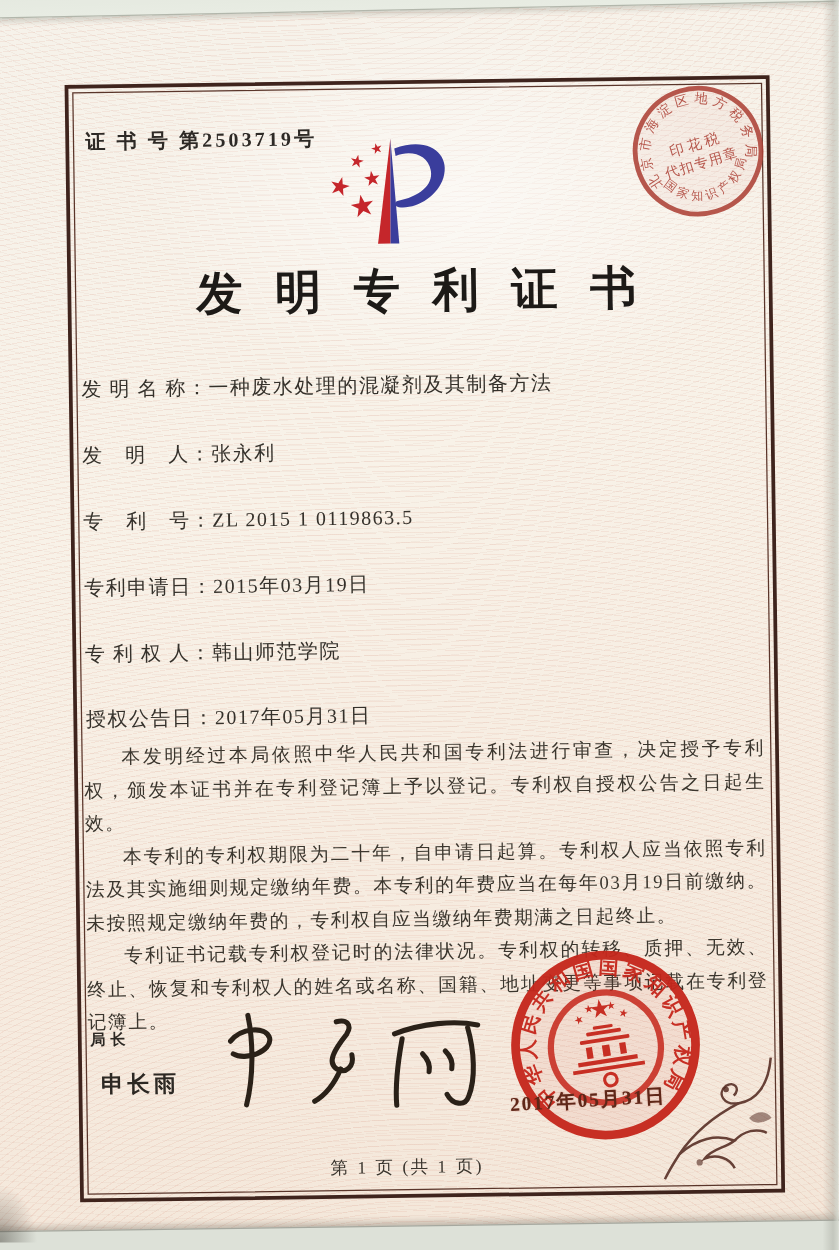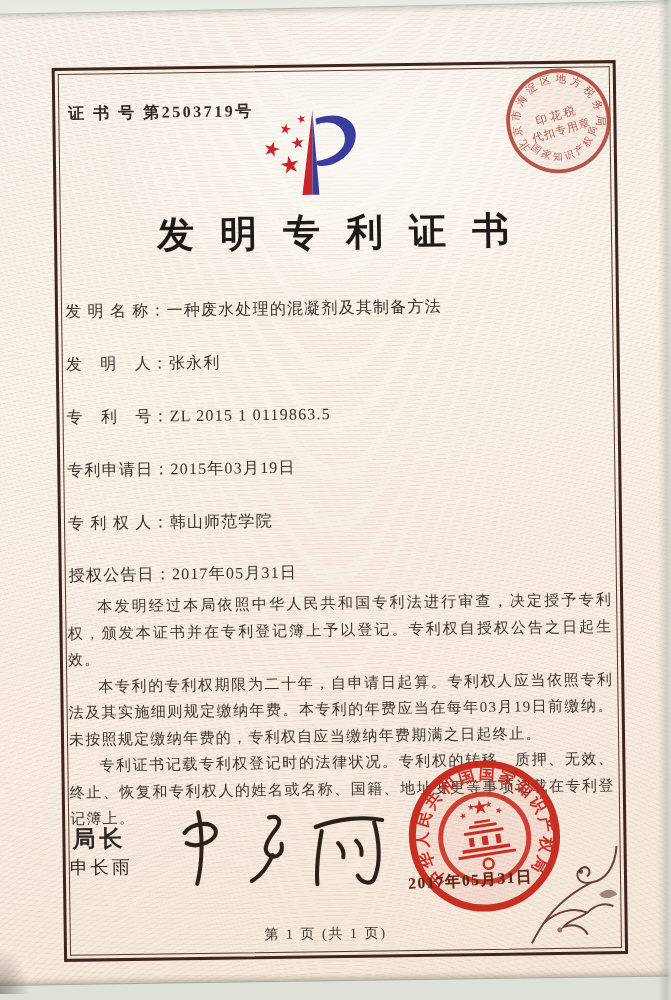--- a/index.html
+++ b/index.html
@@ -30,23 +30,23 @@
   
   .cert-no{position:absolute;left:74px;top:100px;font-size:16px;font-weight:bold;
     letter-spacing:2.5px;color:#2e2a26;}
   .title{position:absolute;left:58px;top:208px;width:558px;text-align:center;
     font-size:37px;font-weight:700;letter-spacing:26px;text-indent:26px;color:#1d1a17;}
   .field{position:absolute;left:68px;width:530px;font-size:16px;color:#35312b;
     letter-spacing:1.2px;white-space:nowrap;}
   .body-text{position:absolute;left:66px;top:590px;width:545px;font-size:15px;
     line-height:26.5px;letter-spacing:1.3px;color:#3b362e;text-align:justify;}
   .body-text p{margin:0;text-indent:2em;}
-  .director-title{position:absolute;left:68px;top:820px;font-size:23px;font-weight:bold;
+  .director-title{position:absolute;left:68px;top:820px;font-size:12px;font-weight:bold;
     letter-spacing:4px;color:#2c2823;}
-  .director-name{position:absolute;left:65px;top:852px;font-size:18px;font-weight:normal;
+  .director-name{position:absolute;left:76px;top:852px;font-size:18px;font-weight:bold;
     letter-spacing:3px;color:#2c2823;}
   .footer{position:absolute;left:120px;top:925px;width:400px;text-align:center;
     font-size:14px;letter-spacing:2px;color:#3a352e;}
   .seal-date{position:absolute;left:403px;top:872px;font-size:15.5px;font-weight:bold;
     letter-spacing:1.5px;color:#5e2718;transform:rotate(-2.5deg);text-shadow:0 0 1px rgba(150,40,25,.5);}
   
   .logo-svg{position:absolute;left:260px;top:106px;width:110px;height:96px;}
   .stamp-svg{position:absolute;left:506px;top:66px;width:116px;height:116px;
     transform:rotate(-16deg);opacity:.88;}
   .seal-svg{position:absolute;left:394px;top:752px;width:172px;height:172px;

